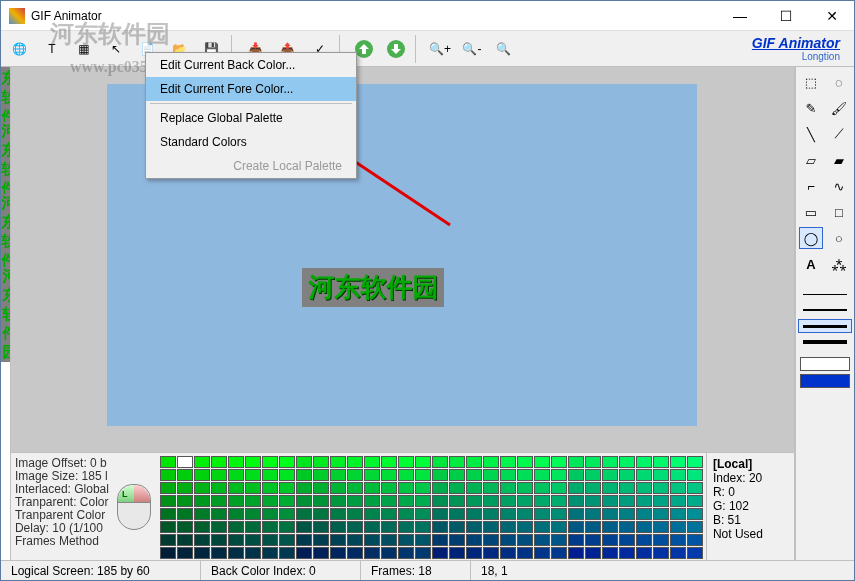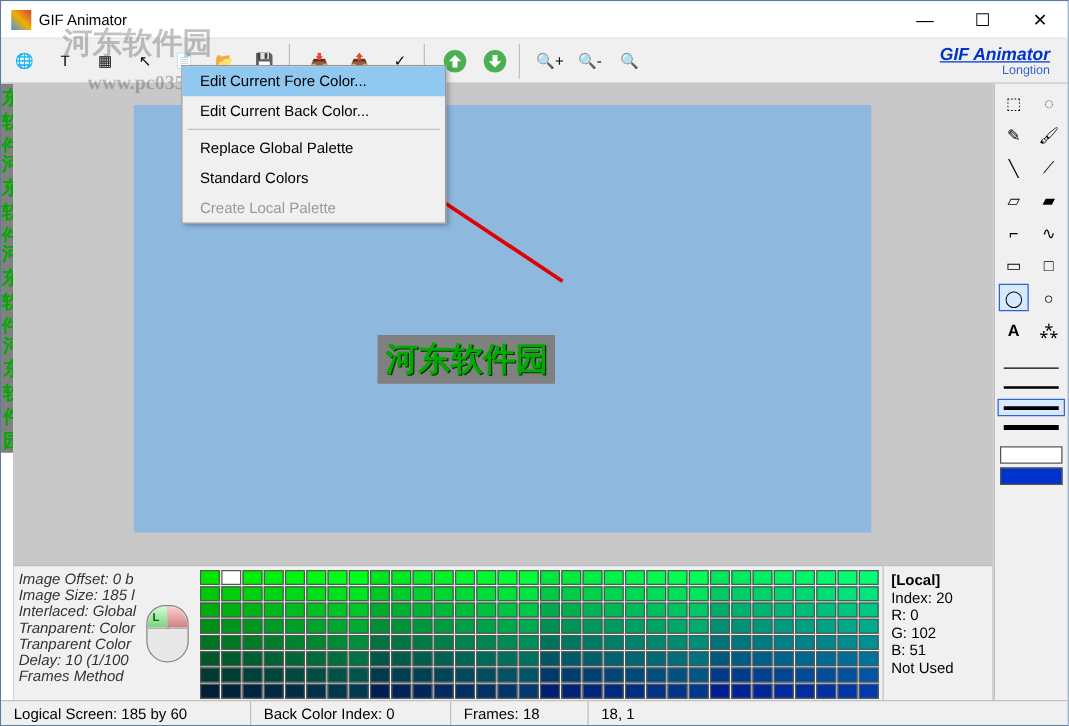--- a/index.html
+++ b/index.html
@@ -23,21 +23,21 @@
 .frame-thumb { border: 2px solid #888; margin-bottom: 6px; background: #fff; padding: 2px; }
 .frame-thumb.selected { border: 3px solid #0033dd; }
 .frame-canvas { height: 44px; background: #8fb8df; display: flex; align-items: center; justify-content: center; }
 .frame-text { background: #808080; color: #00aa00; font-weight: bold; font-size: 15px; padding: 0 2px; font-family: serif; }
 .frame-label { font-size: 11px; padding: 2px 2px 0 2px; }
 .center-area { flex: 1; display: flex; flex-direction: column; background: #c0c0c0; }
 .canvas-area { flex: 1; background: #c8c8c8; display: flex; align-items: center; justify-content: center; position: relative; overflow: hidden; }
 .main-canvas { width: 590px; height: 342px; background: #8fb8df; position: relative; margin-top: -10px; }
 .main-text { position: absolute; left: 195px; top: 184px; background: #808080; color: #00aa00; font-weight: bold; font-size: 26px; padding: 2px 6px; font-family: serif; text-shadow: 1px 1px 0 #003300; }
 .bottom-panel { height: 108px; background: #f0f0f0; display: flex; border-top: 1px solid #c0c0c0; }
-.info-panel { width: 100px; padding: 4px; font-size: 10px; line-height: 13px; color: #333; overflow: hidden; white-space: nowrap; font-style: italic; }
+.info-panel { width: 100px; padding: 4px; font-size: 10px; line-height: 13px; color: #333; overflow: hidden; white-space: nowrap; }
 .mouse-panel { width: 46px; display: flex; align-items: center; justify-content: center; }
 .mouse-icon { width: 34px; height: 46px; border: 1px solid #888; border-radius: 16px 16px 18px 18px; background: #e8e8e8; position: relative; }
 .mouse-icon::before { content: ""; position: absolute; top: 0; left: 0; width: 50%; height: 40%; border-right: 1px solid #888; border-bottom: 1px solid #888; background: linear-gradient(#d0ffd0,#80d080); border-top-left-radius: 16px; }
 .mouse-icon::after { content: ""; position: absolute; top: 0; right: 0; width: 50%; height: 40%; border-bottom: 1px solid #888; background: linear-gradient(#ffd0d0,#d08080); border-top-right-radius: 16px; }
 .mouse-lbl { position: absolute; top: 4px; font-size: 9px; font-weight: bold; }
 .mouse-l { left: 4px; color: #060; }
 .mouse-r { right: 4px; color: #600; }
 .palette-panel { flex: 1; padding: 3px; }
 .palette-grid { display: grid; grid-template-columns: repeat(32, 16px); grid-auto-rows: 12px; gap: 1px; }
 .pal-cell { border: 1px solid #555; }
@@ -50,21 +50,21 @@
 .lw-row { height: 14px; display: flex; align-items: center; justify-content: center; border: 1px solid transparent; margin-bottom: 2px; }
 .lw-row.selected { border: 1px solid #3366cc; background: #d8e8ff; }
 .lw-line { background: #000; width: 44px; }
 .colors-panel { margin-top: 6px; }
 .color-sw { width: 50px; height: 14px; border: 1px solid #555; margin-bottom: 3px; }
 .statusbar { height: 20px; border-top: 1px solid #c0c0c0; display: flex; align-items: center; background: #f0f0f0; font-size: 11px; }
 .status-seg { padding: 0 10px; border-right: 1px solid #c0c0c0; height: 100%; display: flex; align-items: center; }
 .dropdown { position: absolute; left: 145px; top: 52px; width: 212px; background: #f0f0f0; border: 1px solid #999; box-shadow: 2px 2px 4px rgba(0,0,0,0.3); z-index: 100; }
 .dd-item { padding: 5px 14px; cursor: pointer; font-size: 12px; }
 .dd-item.hl { background: #90c8f0; }
-.dd-item.disabled { color: #999; }
+.dd-item.disabled { color: #999; text-align: right; }
 .dd-sep { height: 1px; background: #c0c0c0; margin: 2px 4px; }
 .watermark { position: absolute; color: rgba(80,80,80,0.35); font-size: 24px; font-weight: bold; pointer-events: none; z-index: 50; font-family: serif; }
 .arrow-overlay { position: absolute; left: 280px; top: 115px; z-index: 60; pointer-events: none; }
 .scrollbar-v { width: 16px; background: #e8e8e8; border-left: 1px solid #c0c0c0; }
 </style>
 </head>
 <body>
 
 <div class="window">
   <div class="titlebar">
@@ -492,22 +492,22 @@
 
   <div class="statusbar">
     <div class="status-seg" style="width:200px">Logical Screen: 185 by 60</div>
     <div class="status-seg" style="width:160px">Back Color Index: 0</div>
     <div class="status-seg" style="width:110px">Frames: 18</div>
     <div class="status-seg" style="flex:1;border:none">18, 1</div>
   </div>
 </div>
 
 <div class="dropdown" id="dropdown">
+    <div class="dd-item">Edit Current Back Color...</div>
     <div class="dd-item hl">Edit Current Fore Color...</div>
-    <div class="dd-item">Edit Current Back Color...</div>
     <div class="dd-sep"></div>
     <div class="dd-item">Replace Global Palette</div>
     <div class="dd-item">Standard Colors</div>
     <div class="dd-item disabled">Create Local Palette</div>
   </div>
 
 <div class="watermark" style="left:50px;top:18px">河东软件园</div>
 <div class="watermark" style="left:70px;top:58px;font-size:16px">www.pc0359</div>
 
 <svg class="arrow-overlay" width="180" height="120">

